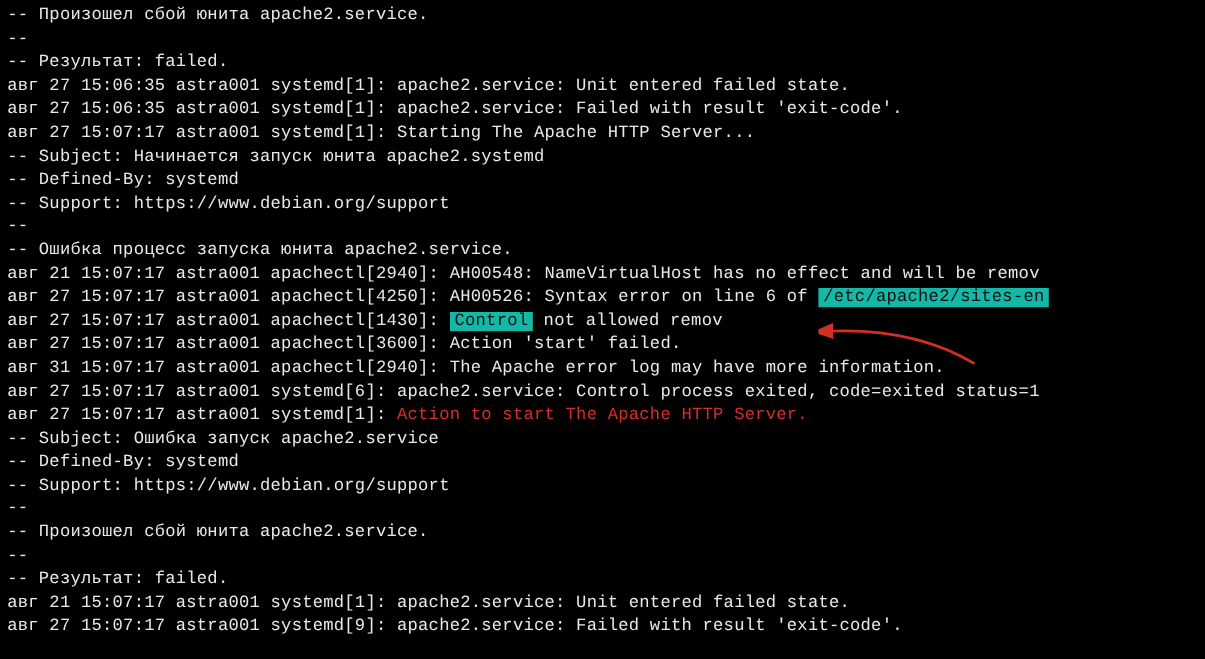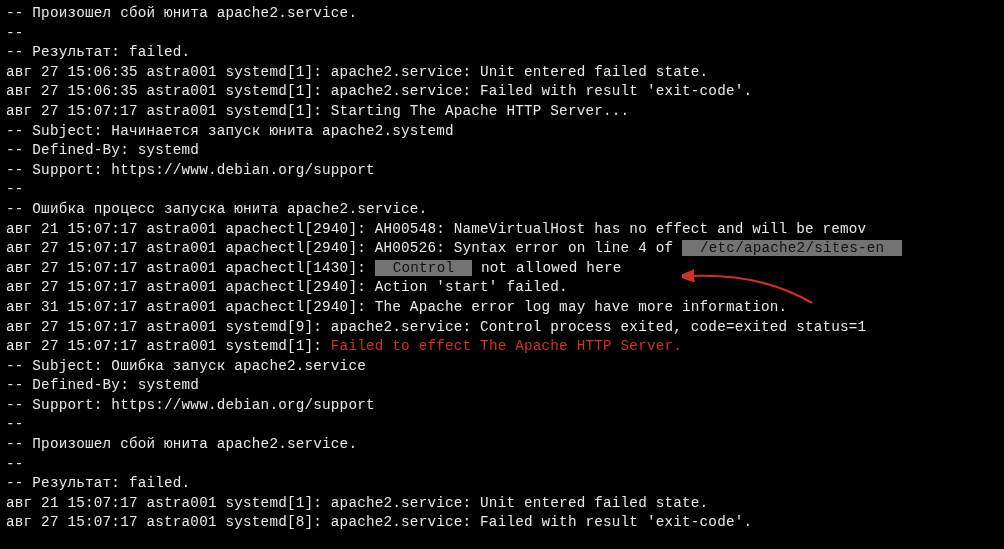--- a/index.html
+++ b/index.html
@@ -14,23 +14,23 @@
     margin: 0;
     padding: 4px 6px 4px 6px;
     font-family: "Courier New", Courier, monospace;
     font-size: 14.3px;
     line-height: 19.6px;
     color: #e8e8e8;
     white-space: pre;
     letter-spacing: 0.2px;
   }
   .hl {
-    background: #737373;
+    background: #14b8a6;
     color: #111;
-    padding: 0 18px;
+    padding: 0 4px;
   }
   .err {
     color: #d23026;
   }
   .arrow {
     position: absolute;
     left: 682px;
     top: 268px;
     width: 140px;
     height: 40px;
@@ -51,35 +51,35 @@
 <span><span>-- Результат: failed.</span></span>
 <span><span>авг 27 15:06:35 astra001 systemd[1]: apache2.service: Unit entered failed state.</span></span>
 <span><span>авг 27 15:06:35 astra001 systemd[1]: apache2.service: Failed with result 'exit-code'.</span></span>
 <span><span>авг 27 15:07:17 astra001 systemd[1]: Starting The Apache HTTP Server...</span></span>
 <span><span>-- Subject: Начинается запуск юнита apache2.systemd</span></span>
 <span><span>-- Defined-By: systemd</span></span>
 <span><span>-- Support: https://www.debian.org/support</span></span>
 <span><span>--</span></span>
 <span><span>-- Ошибка процесс запуска юнита apache2.service.</span></span>
 <span><span>авг 21 15:07:17 astra001 apachectl[2940]: AH00548: NameVirtualHost has no effect and will be remov</span></span>
-<span><span>авг 27 15:07:17 astra001 apachectl[2940]: AH00526: Syntax error on line 4 of </span><span class="hl">/etc/apache2/sites-en</span></span>
-<span><span>авг 27 15:07:17 astra001 apachectl[1430]: </span><span class="hl">Control</span><span> not allowed here</span></span>
-<span><span>авг 27 15:07:17 astra001 apachectl[2940]: Action 'start' failed.</span></span>
+<span><span>авг 27 15:07:17 astra001 apachectl[4250]: AH00526: Syntax error on line 6 of </span><span class="hl">/etc/apache2/sites-en</span></span>
+<span><span>авг 27 15:07:17 astra001 apachectl[1430]: </span><span class="hl">Control</span><span> not allowed remov</span></span>
+<span><span>авг 27 15:07:17 astra001 apachectl[3600]: Action 'start' failed.</span></span>
 <span><span>авг 31 15:07:17 astra001 apachectl[2940]: The Apache error log may have more information.</span></span>
-<span><span>авг 27 15:07:17 astra001 systemd[9]: apache2.service: Control process exited, code=exited status=1</span></span>
-<span><span>авг 27 15:07:17 astra001 systemd[1]: </span><span class="err">Failed to effect The Apache HTTP Server.</span></span>
+<span><span>авг 27 15:07:17 astra001 systemd[6]: apache2.service: Control process exited, code=exited status=1</span></span>
+<span><span>авг 27 15:07:17 astra001 systemd[1]: </span><span class="err">Action to start The Apache HTTP Server.</span></span>
 <span><span>-- Subject: Ошибка запуск apache2.service</span></span>
 <span><span>-- Defined-By: systemd</span></span>
 <span><span>-- Support: https://www.debian.org/support</span></span>
 <span><span>--</span></span>
 <span><span>-- Произошел сбой юнита apache2.service.</span></span>
 <span><span>--</span></span>
 <span><span>-- Результат: failed.</span></span>
 <span><span>авг 21 15:07:17 astra001 systemd[1]: apache2.service: Unit entered failed state.</span></span>
-<span><span>авг 27 15:07:17 astra001 systemd[8]: apache2.service: Failed with result 'exit-code'.</span></span>
+<span><span>авг 27 15:07:17 astra001 systemd[9]: apache2.service: Failed with result 'exit-code'.</span></span>
 </pre>
 
   <svg class="arrow" viewBox="0 0 140 40">
     <defs>
       <marker id="ah" markerWidth="10" markerHeight="10" refX="2" refY="3" orient="auto">
         <path d="M0,0 L0,6 L8,3 z" fill="#d23026"></path>
       </marker>
     </defs>
     <path d="M130,35 Q80,5 8,8" stroke="#d23026" stroke-width="2.2" fill="none" marker-end="url(#ah)"></path>
   </svg>

